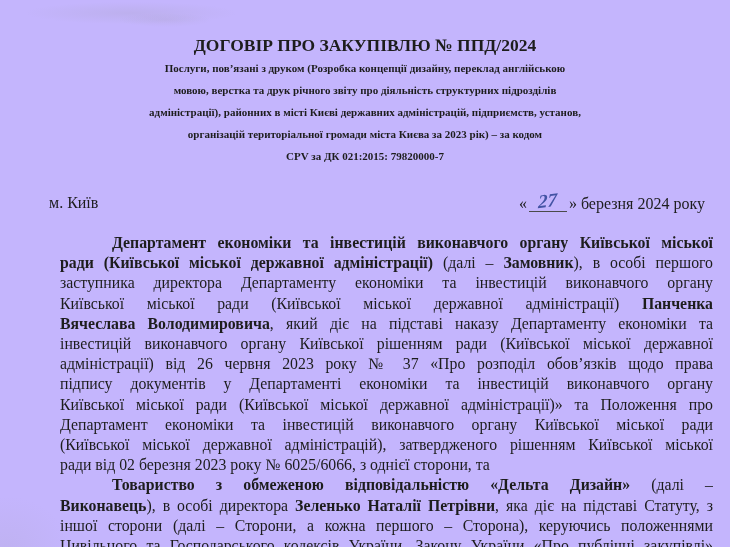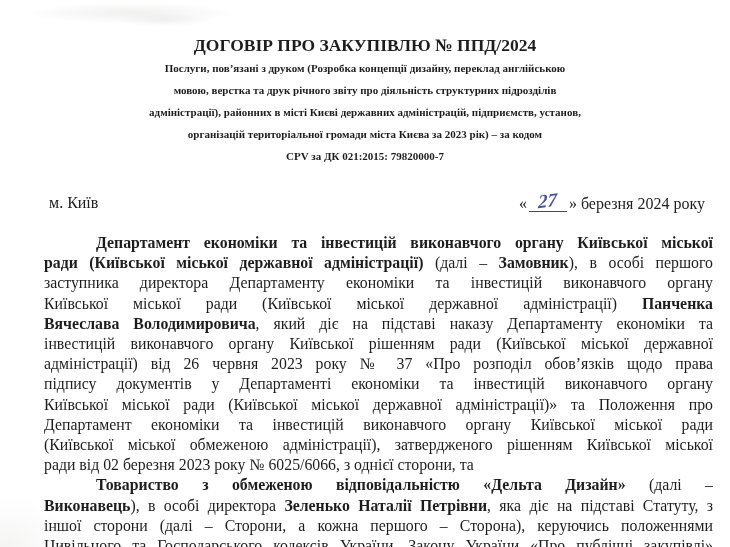--- a/index.html
+++ b/index.html
@@ -1,20 +1,20 @@
 <!DOCTYPE html>
 <html><head>
 <meta charset="utf-8">
 <style>
   html,body { margin:0; padding:0; background:#e8e8e8; }
   .page {
     position:relative;
     width:730px; height:547px;
     margin:0;
-    background:#ffffff;
+    background:#c4b5fd;
     overflow:hidden;
     font-family:"Liberation Serif","DejaVu Serif",serif;
     color:#1d1d1d;
   }
   
   .smudge { position:absolute; pointer-events:none; }
   .sm1 { top:2px; left:26px; width:210px; height:22px;
          background:radial-gradient(ellipse at 50% 50%, rgba(140,140,134,.13), rgba(140,140,134,0) 72%); }
   .sm2 { top:13px; left:118px; width:95px; height:14px;
          background:radial-gradient(ellipse at 50% 50%, rgba(140,140,134,.10), rgba(140,140,134,0) 70%); }
@@ -41,21 +41,21 @@
   .hand {
     font-style:italic; font-size:19px; font-weight:bold;
     display:inline-block; transform:rotate(-7deg) skewX(-8deg);
     position:relative; top:-2px;
   }
 
   .body-text {
     position:absolute; top:233px; left:44px; width:669px;
     font-size:15.8px; line-height:20.2px;
   }
-  .body-line { text-align:justify; text-align-last:justify; -moz-text-align-last:justify; }
+  .body-line { text-align:justify; text-align-last:justify;margin-left:16px; -moz-text-align-last:justify; }
   .body-line.indent  { text-indent:52px; }
   .body-line.no-just { text-align-last:left; -moz-text-align-last:left; }
 </style>
 </head>
 <body>
 
 <div class="page">
   <div class="smudge sm1"></div>
   <div class="smudge sm2"></div>
   <div class="smudge sm3"></div>
@@ -84,21 +84,21 @@
         <div class="body-line indent"><b>Департамент економіки та інвестицій виконавчого органу Київської міської</b></div>
         <div class="body-line"><b>ради (Київської міської державної адміністрації)</b> (далі – <b>Замовник</b>), в особі першого</div>
         <div class="body-line">заступника директора Департаменту економіки та інвестицій виконавчого органу</div>
         <div class="body-line">Київської міської ради (Київської міської державної адміністрації) <b>Панченка</b></div>
         <div class="body-line"><b>Вячеслава Володимировича</b>, який діє на підставі наказу Департаменту економіки та</div>
         <div class="body-line">інвестицій виконавчого органу Київської рішенням ради (Київської міської державної</div>
         <div class="body-line">адміністрації) від 26 червня 2023 року № 37 «Про розподіл обов’язків щодо права</div>
         <div class="body-line">підпису документів у Департаменті економіки та інвестицій виконавчого органу</div>
         <div class="body-line">Київської міської ради (Київської міської державної адміністрації)» та Положення про</div>
         <div class="body-line">Департамент економіки та інвестицій виконавчого органу Київської міської ради</div>
-        <div class="body-line">(Київської міської обмеженою адміністрації), затвердженого рішенням Київської міської</div>
+        <div class="body-line">(Київської міської державної адміністрацій), затвердженого рішенням Київської міської</div>
         <div class="body-line no-just">ради від 02 березня 2023 року № 6025/6066, з однієї сторони, та</div>
       </div>
       <div>
         <div class="body-line indent"><b>Товариство з обмеженою відповідальністю «Дельта Дизайн»</b> (далі –</div>
         <div class="body-line"><b>Виконавець</b>), в особі директора <b>Зеленько Наталії Петрівни</b>, яка діє на підставі Статуту, з</div>
         <div class="body-line">іншої сторони (далі – Сторони, а кожна першого – Сторона), керуючись положеннями</div>
         <div class="body-line">Цивільного та Господарського кодексів України, Закону України «Про публічні закупівлі»</div>
       </div>
     </div>
 </div>

